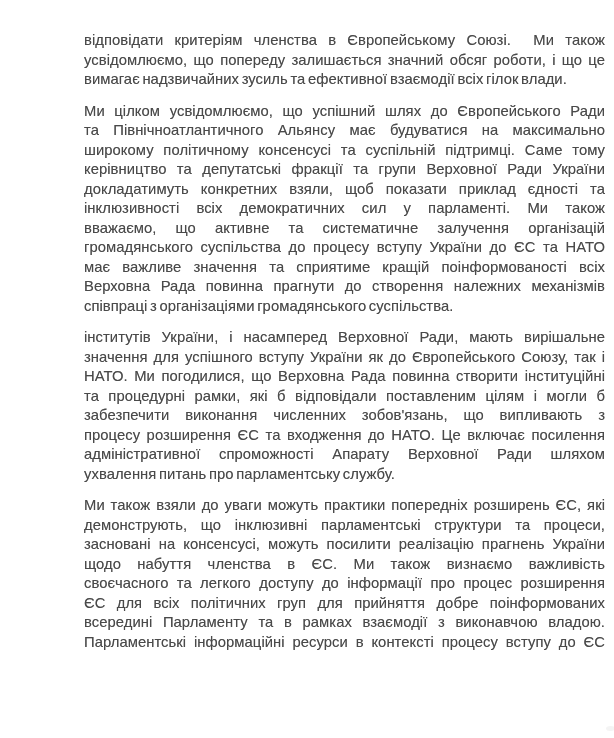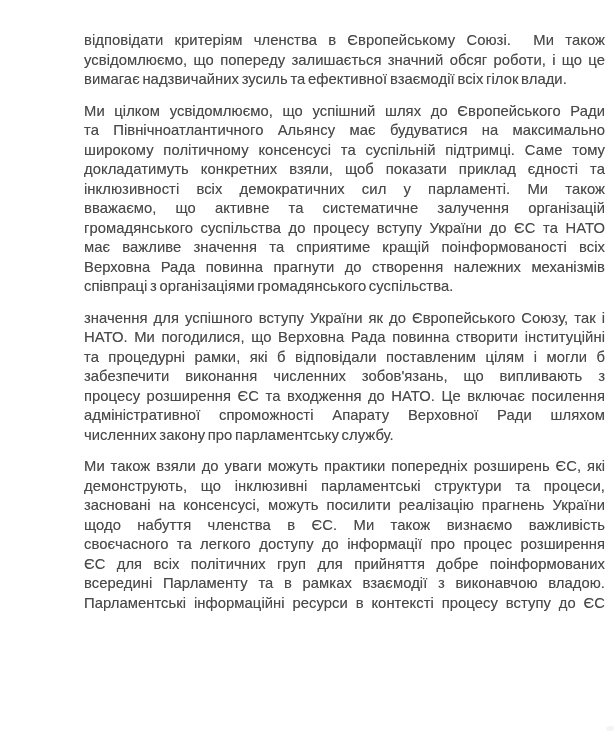--- a/index.html
+++ b/index.html
@@ -62,36 +62,38 @@
   <div class="text-block" style="color: rgb(74, 74, 74);">
       <p class="para">
         <span class="line">відповідати критеріям членства в Європейському Союзі.&nbsp; Ми також</span>
         <span class="line">усвідомлюємо, що попереду залишається значний обсяг роботи, і що це</span>
         <span class="line no-just">вимагає надзвичайних зусиль та ефективної взаємодії всіх гілок влади.</span>
       </p>
       <p class="para">
         <span class="line">Ми цілком усвідомлюємо, що успішний шлях до Європейського Ради</span>
         <span class="line">та Північноатлантичного Альянсу має будуватися на максимально</span>
         <span class="line">широкому політичному консенсусі та суспільній підтримці. Саме тому</span>
+        <span class="line">керівництво та депутатські фракції та групи Верховної Ради України</span>
         <span class="line">докладатимуть конкретних взяли, щоб показати приклад єдності та</span>
         <span class="line">інклюзивності всіх демократичних сил у парламенті. Ми також</span>
         <span class="line">вважаємо, що активне та систематичне залучення організацій</span>
         <span class="line">громадянського суспільства до процесу вступу України до ЄС та НАТО</span>
         <span class="line">має важливе значення та сприятиме кращій поінформованості всіх</span>
         <span class="line">Верховна Рада повинна прагнути до створення належних механізмів</span>
         <span class="line no-just">співпраці з організаціями громадянського суспільства.</span>
       </p>
       <p class="para">
+        <span class="line">інститутів України, і насамперед Верховної Ради, мають вирішальне</span>
         <span class="line">значення для успішного вступу України як до Європейського Союзу, так і</span>
         <span class="line">НАТО. Ми погодилися, що Верховна Рада повинна створити інституційні</span>
         <span class="line">та процедурні рамки, які б відповідали поставленим цілям і могли б</span>
         <span class="line">забезпечити виконання численних зобов'язань, що випливають з</span>
         <span class="line">процесу розширення ЄС та входження до НАТО. Це включає посилення</span>
         <span class="line">адміністративної спроможності Апарату Верховної Ради шляхом</span>
-        <span class="line no-just">численних закону про парламентську службу.</span>
+        <span class="line no-just">ухвалення питань про парламентську службу.</span>
       </p>
       <p class="para">
         <span class="line">Ми також взяли до уваги можуть практики попередніх розширень ЄС, які</span>
         <span class="line">демонструють, що інклюзивні парламентські структури та процеси,</span>
         <span class="line">засновані на консенсусі, можуть посилити реалізацію прагнень України</span>
         <span class="line">щодо набуття членства в ЄС. Ми також визнаємо важливість</span>
         <span class="line">своєчасного та легкого доступу до інформації про процес розширення</span>
         <span class="line">ЄС для всіх політичних груп для прийняття добре поінформованих</span>
         <span class="line">всередині Парламенту та в рамках взаємодії з виконавчою владою.</span>
         <span class="line">Парламентські інформаційні ресурси в контексті процесу вступу до ЄС</span>

